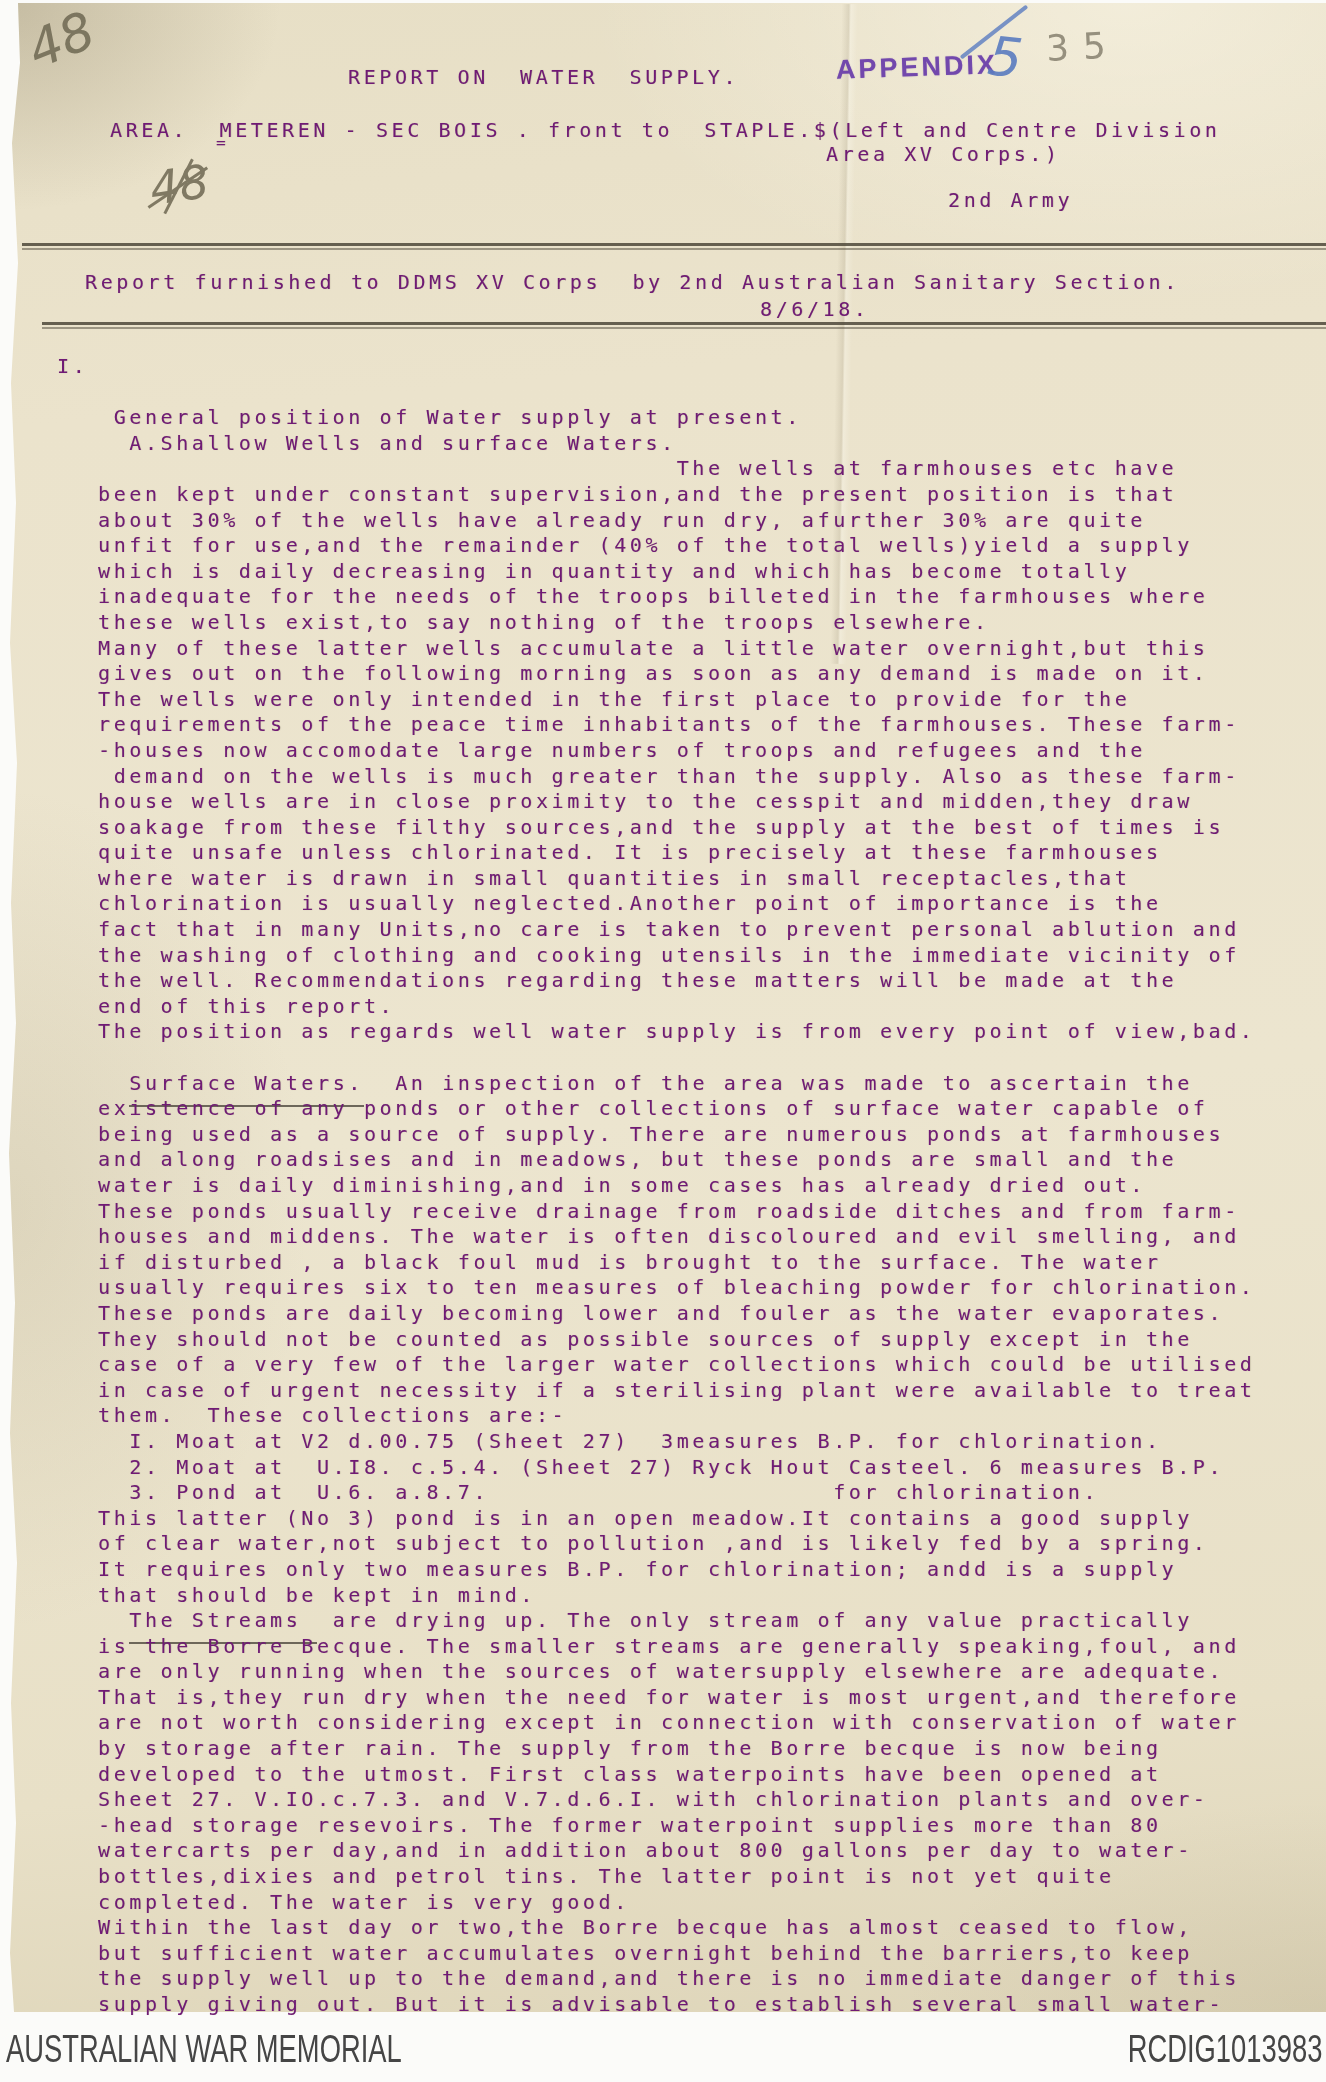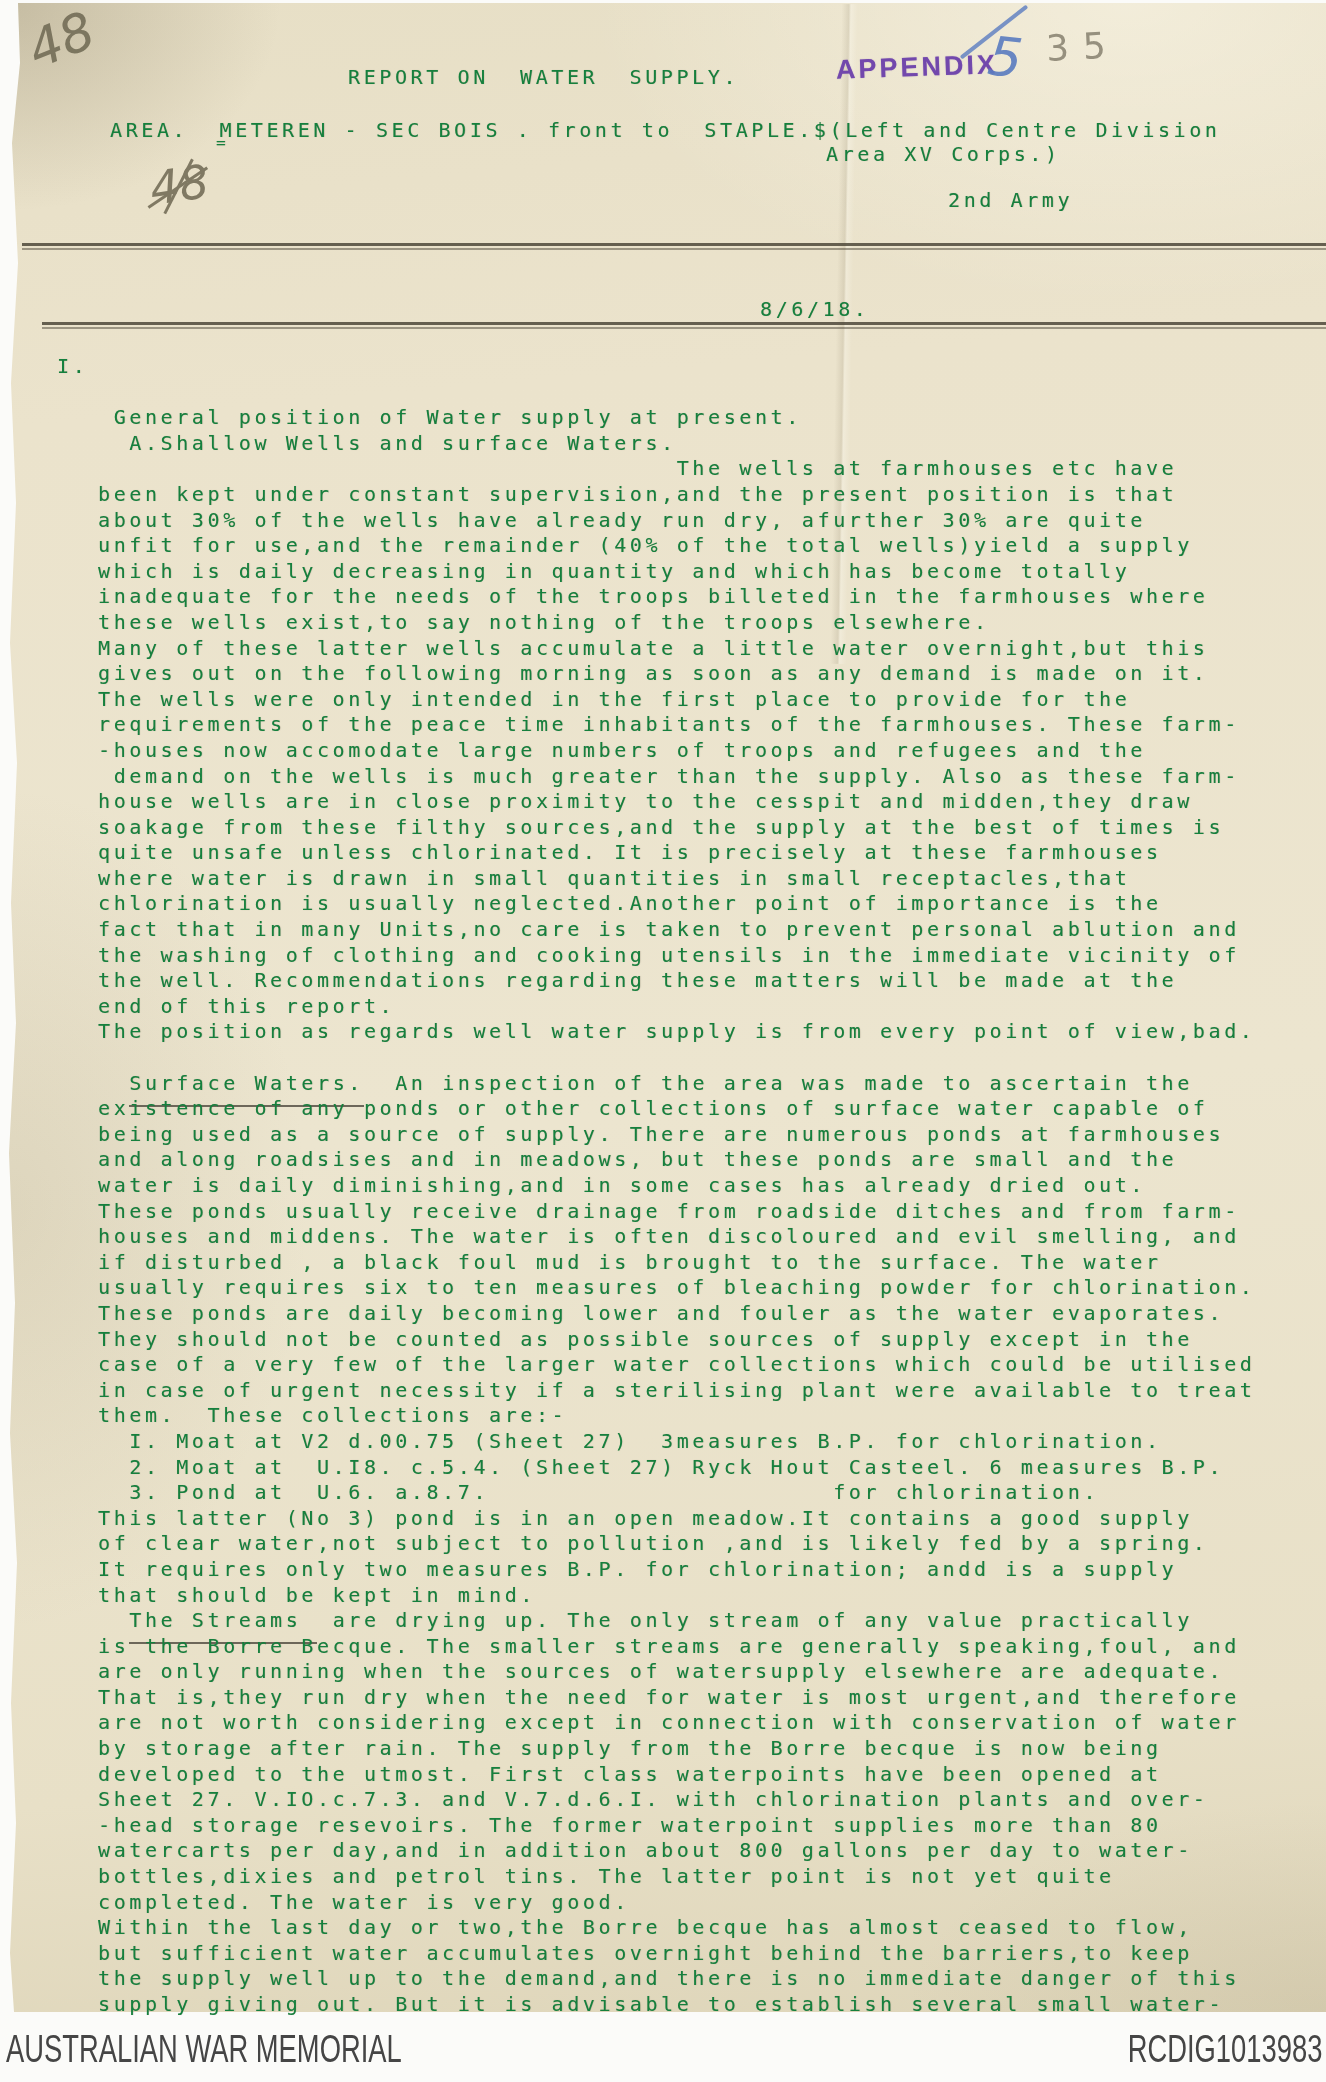--- a/index.html
+++ b/index.html
@@ -22,21 +22,21 @@
       3px 380px, 10px 260px, 4px 140px, 12px 60px);
     box-shadow: 0 3px 6px rgba(60,55,40,0.35);
   }
   .crease {
     position:absolute; left:836px; top:4px; width:16px; height:660px;
     background:linear-gradient(90deg, transparent, rgba(120,108,80,0.15) 45%, rgba(255,255,248,0.28) 58%, transparent);
     transform:rotate(1deg);
   }
   .tw {
     position:absolute; font-size:20px; line-height:25.6px; letter-spacing:3.6px;
-    color:#15803d; white-space:pre;
+    color:#701a75; white-space:pre;
     text-shadow:0.4px 0.4px 0.7px rgba(85,80,63,0.35);
   }
   .body-text { margin:0; font:inherit; }
   .u { border-bottom:2px solid rgba(87,81,69,0.85); padding-bottom:10px; }
   .rule { position:absolute; height:0; border-top:3px solid rgba(78,72,57,0.85); }
   .rule::after { content:""; position:absolute; left:0; right:0; top:2px; border-top:2px solid rgba(78,72,57,0.5); }
   .hand { position:absolute; font-family:"DejaVu Sans", sans-serif; font-style:italic; }
   .corner-num { left:28px; top:10px; font-size:52px; color:#6e6852; transform:rotate(-22deg); opacity:0.85; }
   .stamp {
     position:absolute; left:836px; top:52px;
@@ -74,20 +74,21 @@
   <div class="hand crossed">48</div>
 
   <div class="tw" style="left:348px; top:65px;">REPORT ON  WATER  SUPPLY.</div>
   <div class="tw" style="left:110px; top:118px;">AREA.  METEREN - SEC BOIS . front to  STAPLE.$(Left and Centre Division</div>
   <div class="tw" style="left:216px; top:130px; font-size:16px;">=</div>
   <div class="tw" style="left:826px; top:142px;">Area XV Corps.)</div>
   <div class="tw" style="left:948px; top:188px;text-align:right;">2nd Army</div>
 
   <div class="rule" style="left:22px; right:0; top:243px;"></div>
 
+  <div class="tw" style="left:85px; top:270px;">Report furnished to DDMS XV Corps  by 2nd Australian Sanitary Section.</div>
   <div class="tw" style="left:760px; top:297px;">8/6/18.</div>
 
   <div class="rule" style="left:42px; right:0; top:322px;"></div>
 
   <div class="tw" style="left:57px; top:354px;">I.</div>
 
   <div class="tw" style="left:98px; top:354px;">
     <pre class="body-text"><span> General position of Water supply at present.
   A.Shallow Wells and surface Waters.
                                      The wells at farmhouses etc have

